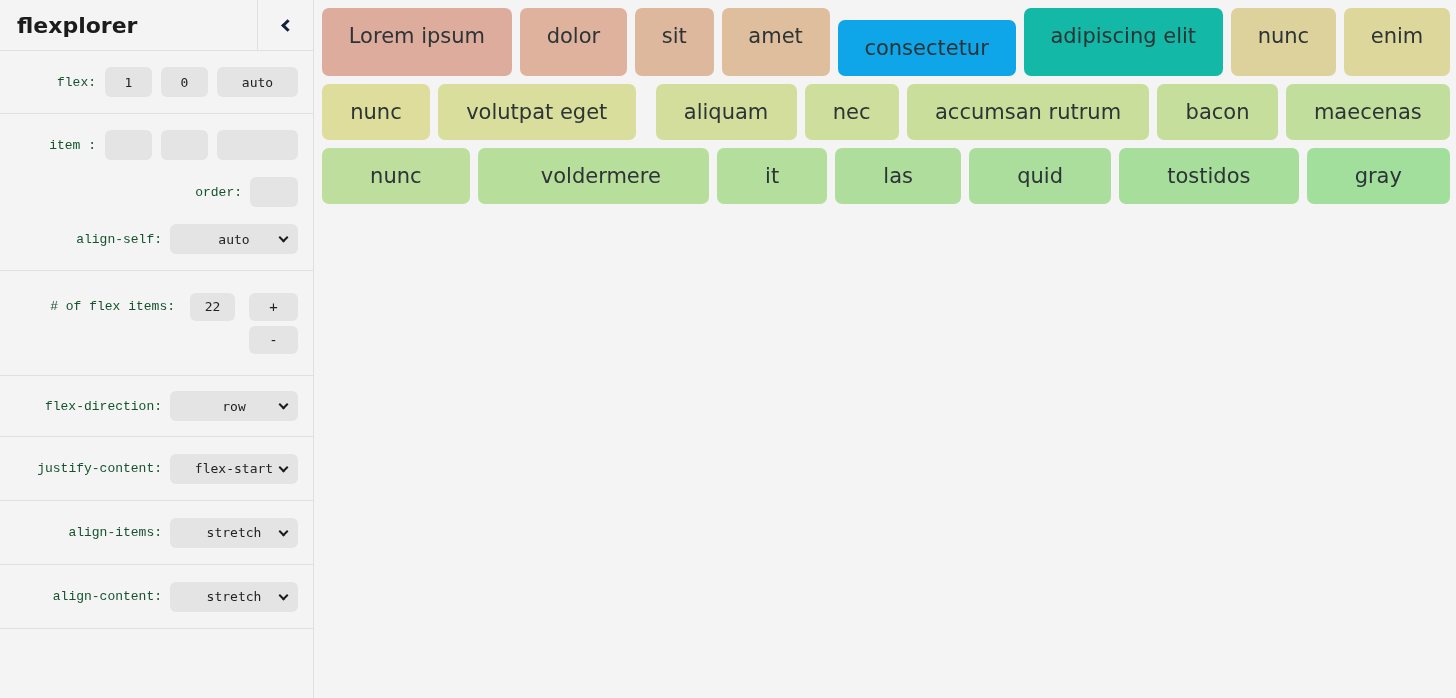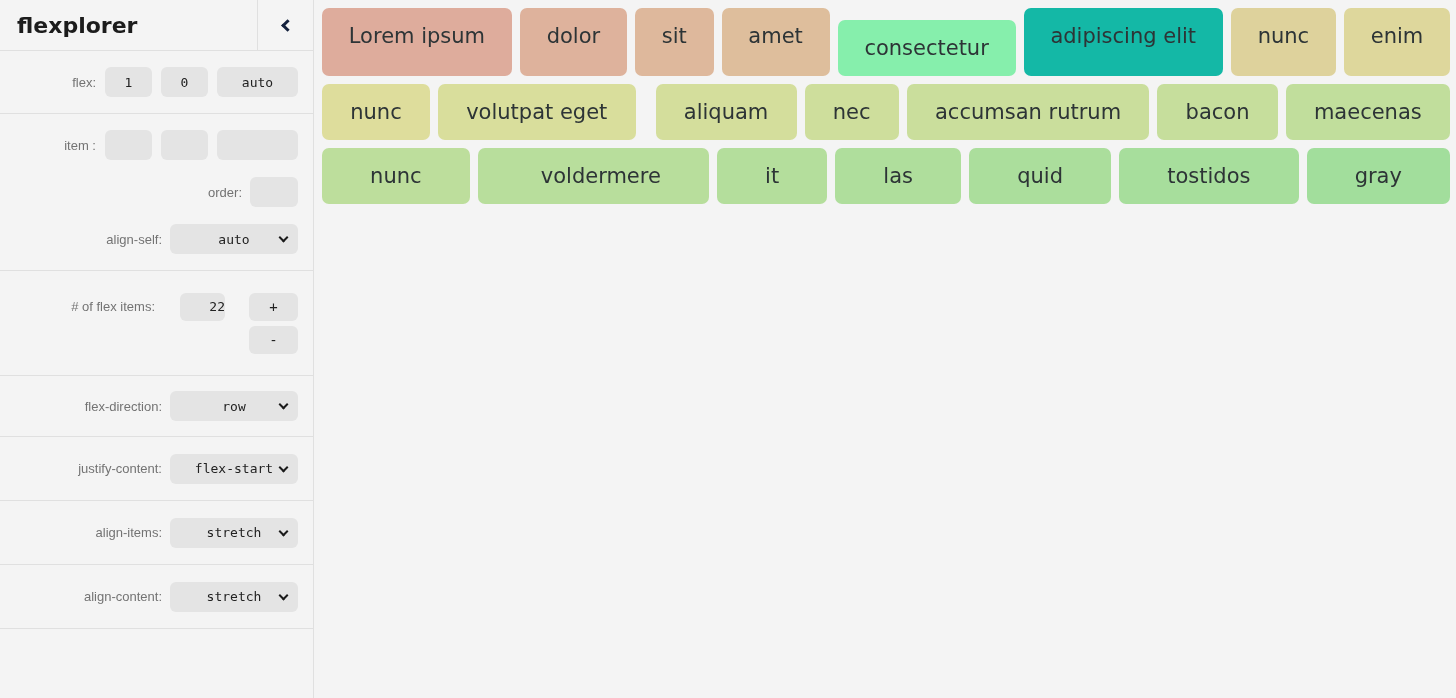--- a/index.html
+++ b/index.html
@@ -55,23 +55,23 @@
   .sec-count  { height:105px; }
   .sec-dir    { height:61px;  }
   .sec-select { height:64px;  }
 
   .crow {
     display:flex; align-items:center; justify-content:flex-end;
     padding-right:15px;
     gap:8px;
   }
   .lbl {
-    font-family:Liberation Sans, sans-serif;
+    font-family:Liberation Mono, monospace;
     font-size:13px;
-    color:#737373;
+    color:#14532d;
     white-space:pre;
   }
   .ctl {
     background:#e4e4e4;
     border:none; outline:none;
     border-radius:6px;
     height:30px;
     font-family:"DejaVu Sans Mono", monospace;
     font-size:13px;
     color:#222;
@@ -98,24 +98,24 @@
     right:11px; top:10px;
     width:7px; height:7px;
     border-right:2px solid #1b1b1b;
     border-bottom:2px solid #1b1b1b;
     transform:rotate(45deg);
   }
 
   .count-row {
     display:flex; align-items:flex-start; justify-content:flex-end;
     padding-right:15px;
-    gap:25px;
+    gap:15px;
   }
   .count-row .lbl { line-height:28px; }
-  .count-input { width:45px; height:28px; margin-right:-1px;text-align:right; }
+  .count-input { width:45px; height:28px; margin-right:-1px; }
   .step-col { display:flex; flex-direction:column; gap:5px; }
   .step-btn {
     width:49px; height:28px;
     background:#e4e4e4;
     border:none; border-radius:6px;
     font-family:"DejaVu Sans Mono", monospace;
     font-size:14px; color:#222;
     cursor:pointer;
     line-height:1;
   }
@@ -233,21 +233,21 @@
   </div>
 
 </div>
 
 <div class="main">
     <div class="flex-row">
       <div class="flex-item" style="background: rgb(222, 172, 156);">Lorem ipsum</div>
       <div class="flex-item" style="background: rgb(222, 178, 156);">dolor</div>
       <div class="flex-item" style="background: rgb(222, 184, 156);">sit</div>
       <div class="flex-item" style="background: rgb(222, 190, 156);">amet</div>
-      <div class="flex-item" style="background: #86efac; margin-top: 16px;">consectetur</div>
+      <div class="flex-item" style="background: #0ea5e9; margin-top: 16px;">consectetur</div>
       <div class="flex-item" style="background: #14b8a6;">adipiscing elit</div>
       <div class="flex-item" style="background: rgb(222, 210, 156);">nunc</div>
       <div class="flex-item" style="background: rgb(222, 215, 156);">enim</div>
     </div>
     <div class="flex-row">
       <div class="flex-item" style="background: rgb(222, 221, 156);">nunc</div>
       <div class="flex-item" style="background: rgb(217, 222, 156);">volutpat eget</div>
       <div class="flex-item" style="background: rgb(212, 222, 156); margin-left: 16px;">aliquam</div>
       <div class="flex-item" style="background: rgb(206, 222, 156);">nec</div>
       <div class="flex-item" style="background: rgb(202, 222, 156);">accumsan rutrum</div>

